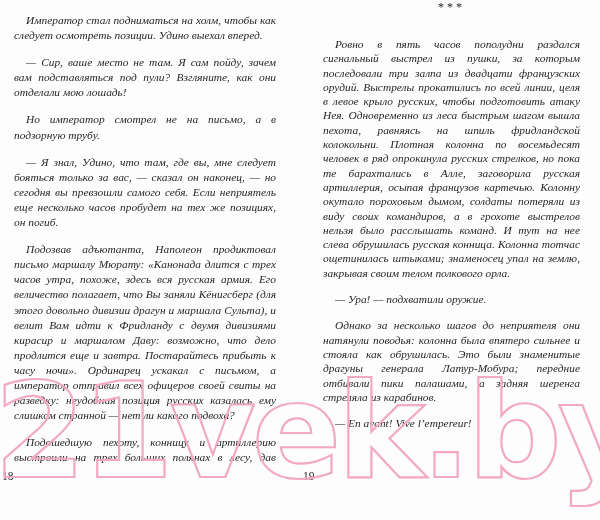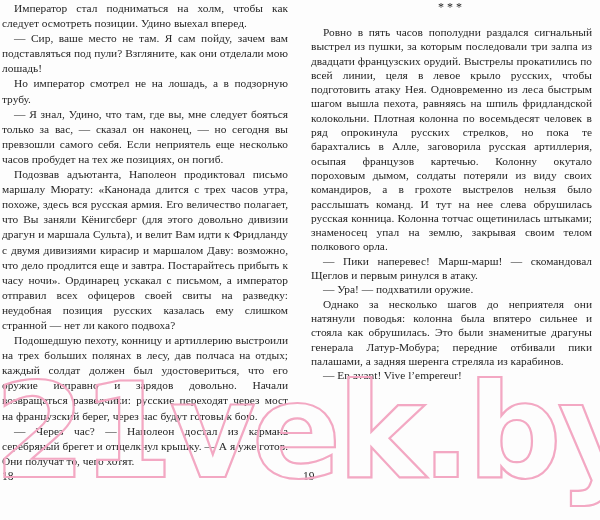--- a/index.html
+++ b/index.html
@@ -31,23 +31,24 @@
     width: 286px;
     line-height: 15.1px;
   }
   .page-right {
     left: 311px;
     top: 0;
     width: 281px;
     line-height: 14.3px;
   }
   .para {
-    margin: 0;
+    margin: 12px;
     padding: 0;
     text-indent: 12px;
+    font-style: italic;
   }
   .separator {
     text-align: center;
     text-indent: 0;
     height: 25px;
     font-size: 12px;
     letter-spacing: 3px;
     color: #1e1e1e;
   }
   .page-num {
@@ -82,31 +83,30 @@
     pointer-events: none;
     z-index: 5;
   }
 </style>
 </head>
 <body>
 
 <div class="page page-left">
   <p class="para">Император стал подниматься на холм, чтобы как следует осмотреть позиции. Удино выехал вперед.</p>
   <p class="para">— Сир, ваше место не там. Я сам пойду, зачем вам подставляться под пули? Взгляните, как они отделали мою лошадь!</p>
-  <p class="para">Но император смотрел не на лошадь, а в подзорную трубу.</p>
+  <p class="para">Но император смотрел не на письмо, а в подзорную трубу.</p>
   <p class="para">— Я знал, Удино, что там, где вы, мне следует бояться только за вас, — сказал он наконец, — но сегодня вы превзошли самого себя. Если неприятель еще несколько часов пробудет на тех же позициях, он погиб.</p>
   <p class="para">Подозвав адъютанта, Наполеон продиктовал письмо маршалу Мюрату: «Канонада длится с трех часов утра, похоже, здесь вся русская армия. Его величество полагает, что Вы заняли Кёнигсберг (для этого довольно дивизии драгун и маршала Сульта), и велит Вам идти к Фридланду с двумя дивизиями кирасир и маршалом Даву: возможно, что дело продлится еще и завтра. Постарайтесь прибыть к часу ночи». Ординарец ускакал с письмом, а император отправил всех офицеров своей свиты на разведку: неудобная позиция русских казалась ему слишком странной — нет ли какого подвоха?</p>
   <p class="para">Подошедшую пехоту, конницу и артиллерию выстроили на трех больших полянах в лесу, дав полчаса на отдых; каждый солдат должен был удостовериться, что его оружие исправно и зарядов довольно. Начали возвращаться разведчики: русские переходят через мост на французский берег, через час будут готовы к бою.</p>
   <p class="para">— Через час? — Наполеон достал из кармана серебряный брегет и отщелкнул крышку. — А я уже готов. Они получат то, чего хотят.</p>
 </div>
 
 <div class="page page-right">
   <div class="separator">***</div>
   <p class="para">Ровно в пять часов пополудни раздался сигнальный выстрел из пушки, за которым последовали три залпа из двадцати французских орудий. Выстрелы прокатились по всей линии, целя в левое крыло русских, чтобы подготовить атаку Нея. Одновременно из леса быстрым шагом вышла пехота, равняясь на шпиль фридландской колокольни. Плотная колонна по восемьдесят человек в ряд опрокинула русских стрелков, но пока те барахтались в Алле, заговорила русская артиллерия, осыпая французов картечью. Колонну окутало пороховым дымом, солдаты потеряли из виду своих командиров, а в грохоте выстрелов нельзя было расслышать команд. И тут на нее слева обрушилась русская конница. Колонна тотчас ощетинилась штыками; знаменосец упал на землю, закрывая своим телом полкового орла.</p>
-  <p class="para">— Пики наперевес! Марш-марш! — скомандовал Щеглов и первым ринулся в атаку.</p>
   <p class="para">— Ура! — подхватили оружие.</p>
   <p class="para">Однако за несколько шагов до неприятеля они натянули поводья: колонна была впятеро сильнее и стояла как обрушилась. Это были знаменитые драгуны генерала Латур-Мобура; передние отбивали пики палашами, а задняя шеренга стреляла из карабинов.</p>
   <p class="para">— En avant! Vive l’empereur!</p>
 
 </div>
 
 <div class="page-num page-num-left">18</div>
 <div class="page-num page-num-right">19</div>
 
 <div class="watermark">21vek.by</div>

